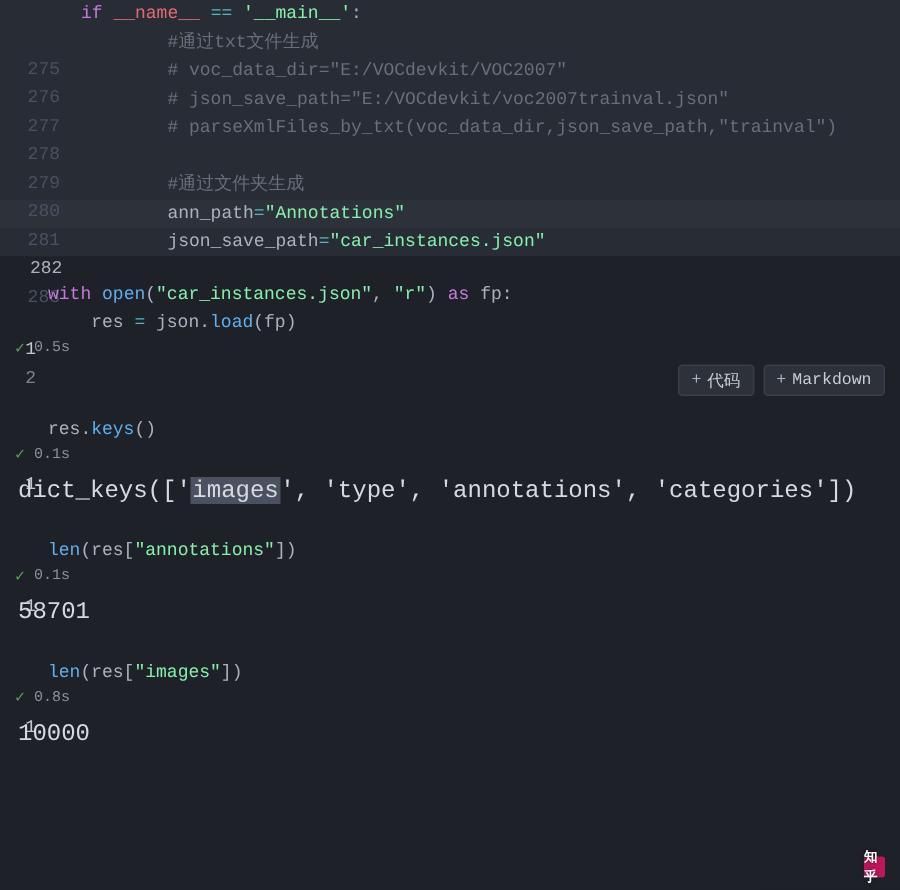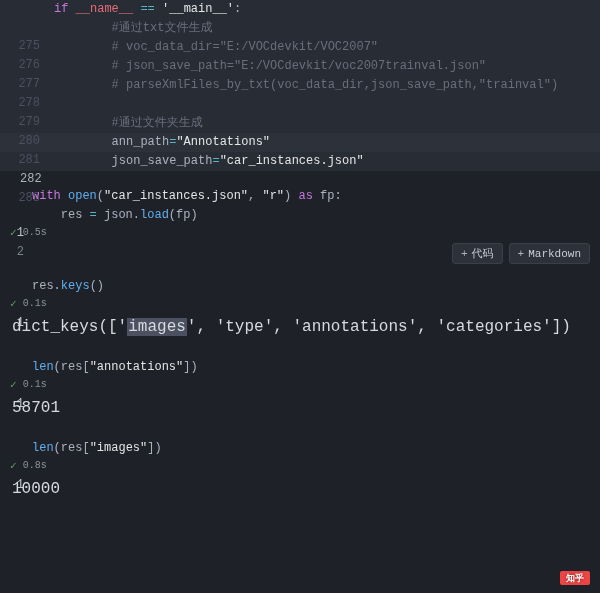--- a/index.html
+++ b/index.html
@@ -24,21 +24,21 @@
     flex-shrink: 0;
     user-select: none;
     margin-top: 37px;
   }
   .line.hl .gutter { color: #abb2bf; padding-left: 20px; }
   .code { flex: 1; }
   
   .kw { color: #c678dd; margin-top: 32px; }
   .var { color: #e06c75; }   
   .fn { color: #61afef; }
-  .str { color: #e5e5e5; }
+  .str { color: #86efac; }
   .op { color: #56b6c2; }
   .cm { color: #676f7d; font-style: normal; margin-top: 28px; }
   .pl { color: #abb2bf; }
 
   .gap { height: 14px; background: #1e2128; }
 
   .cell { background: #1e2128; padding-top: 2px; }
   .cell .line { height: 19px; }
   .cell .gutter { width: 32px; padding-right: 8px; color: #7a828e; }
   .cell .gutter.n1 { color: #c3c8d0; }
@@ -86,22 +86,22 @@
     display: flex;
     align-items: center;
     gap: 6px;
     color: #ffffff;
     font-family: "Microsoft YaHei", sans-serif;
     font-size: 14px;
     text-shadow: 0 0 3px rgba(0,0,0,0.6);
     pointer-events: none;
   }
   .zh-logo {
-    width: 30px; height: 14px;
-    background: #ef4444;
+    width: 14px; height: 14px;
+    background: #be185d;
     color: #fff;
     font-size: 9px;
     font-weight: bold;
     display: flex; align-items: center; justify-content: center;
     border-radius: 2px;
     font-family: sans-serif;
   }
 </style>
 </head>
 <body>

